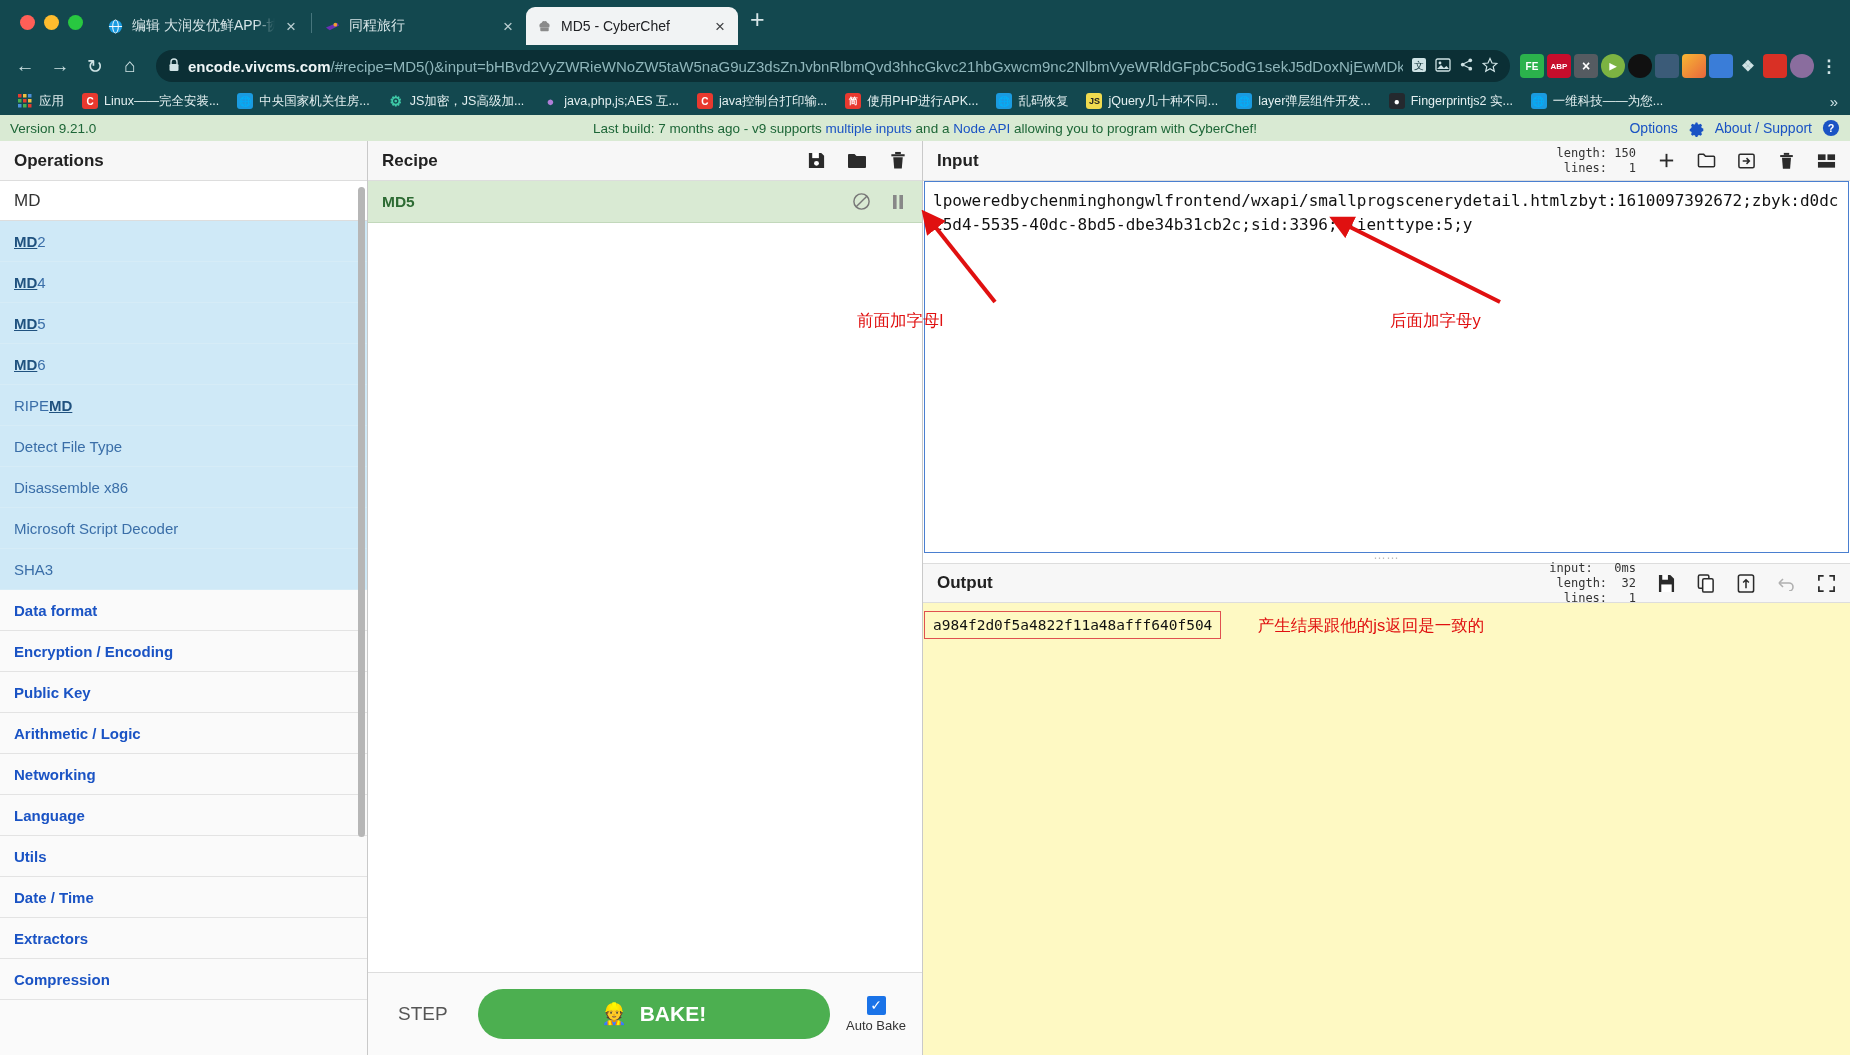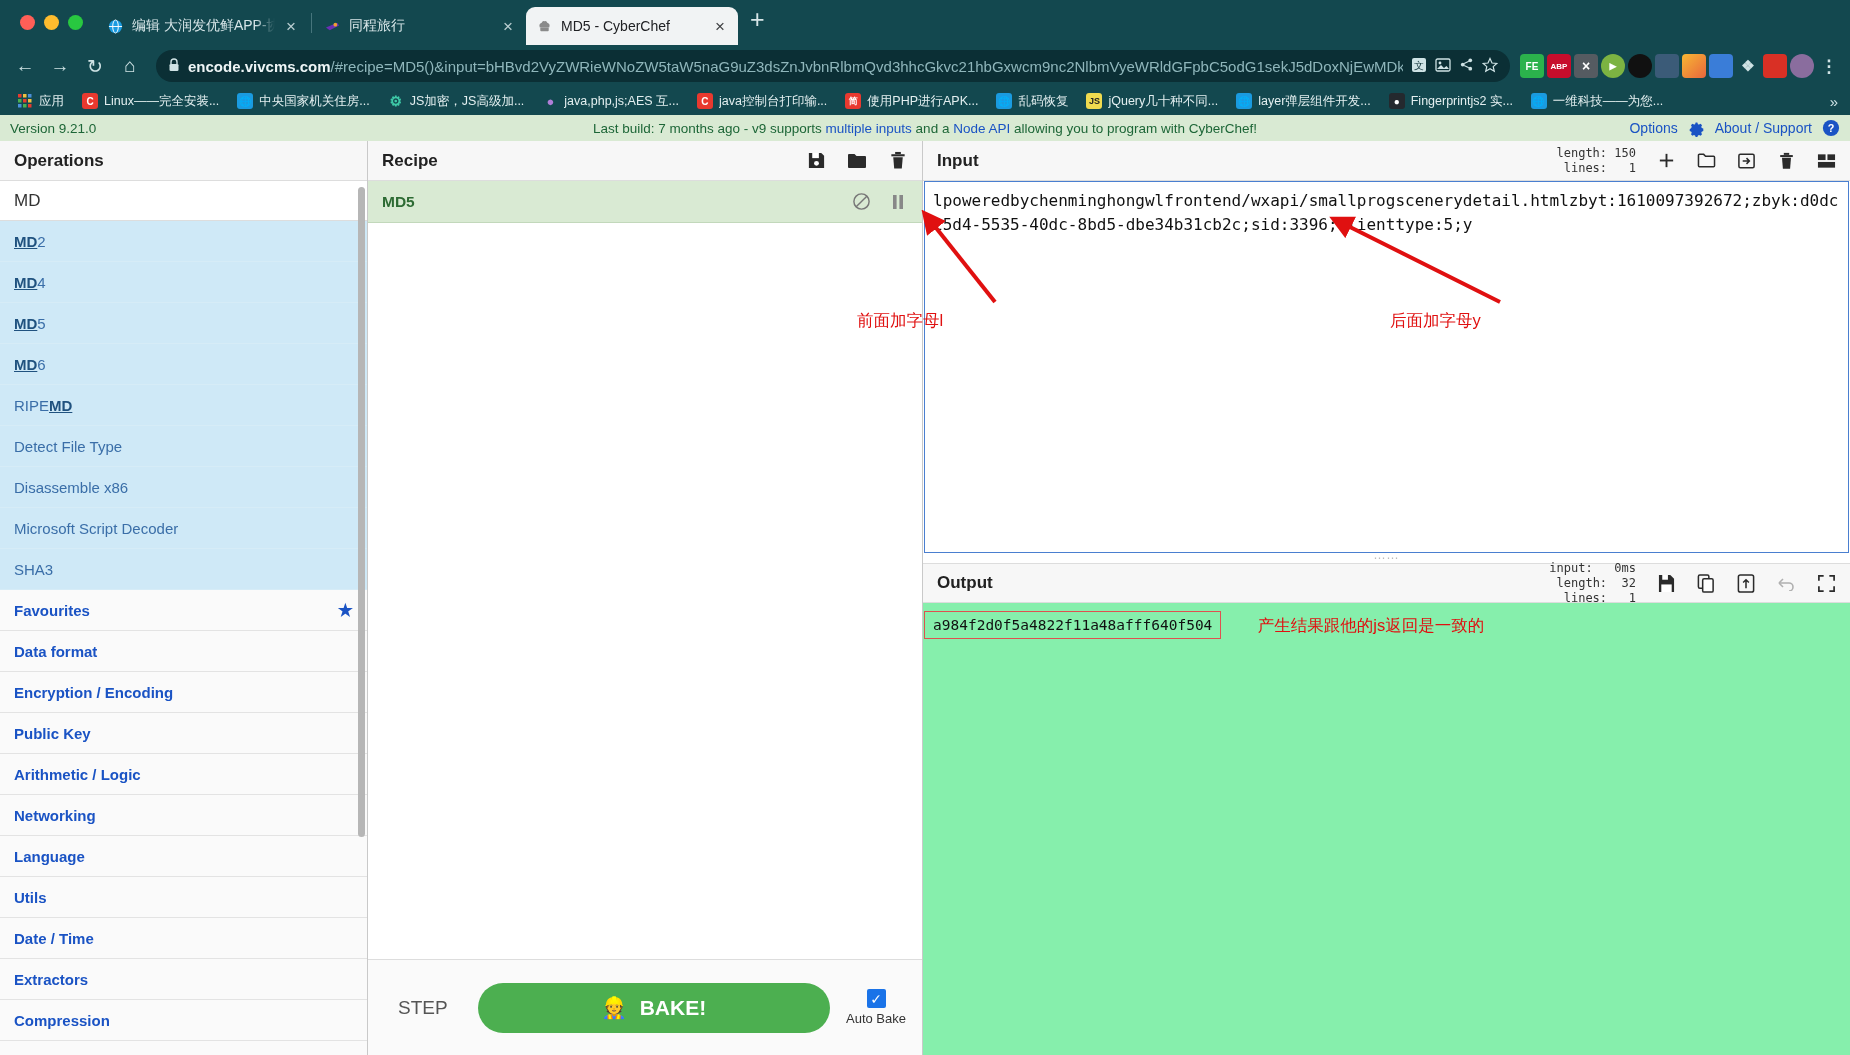--- a/index.html
+++ b/index.html
@@ -167,21 +167,21 @@
   .hd-ico { width: 20px; height: 20px; display:flex; align-items:center; justify-content:center; color:#2b2b2b; }
   #recipe-list { flex: 1; }
   .recipe-op {
     height: 42px; background: #d9ead3; display: flex;
     align-items: center; padding: 0 14px;
     border-bottom: 1px solid #c2d8bb;
   }
   .recipe-op .name { font-size: 15.5px; font-weight: bold; color: #2e6b34; }
   .recipe-op .ctrls { margin-left: auto; display: flex; gap: 17px; align-items: center; }
   #recipe-foot {
-    height: 96px; border-top: 1px solid #ddd; display: flex;
+    height: 83px; border-top: 1px solid #ddd; display: flex;
     align-items: center; padding: 4px 16px; gap: 16px; background: #fafafa;
   }
   #step-btn { font-size: 19px; color: #555; padding: 0 14px; }
   #bake-btn {
     flex: 1; height: 50px; background: #4caf50; border-radius: 25px;
     display: flex; align-items: center; justify-content: center;
     gap: 12px; color: #fff; font-size: 21px; font-weight: bold;
   }
   #autobake-wrap { display: flex; flex-direction: column; align-items: center; gap: 3px; }
   #autobake-box {
@@ -211,21 +211,21 @@
   #input-text {
     font-family: "DejaVu Sans Mono", monospace; font-size: 16px;
     color: #111; padding: 7px 8px; line-height: 1.5;
     white-space: pre-wrap; word-break: break-all;
   }
   #io-splitter {
     height: 10px; display: flex; align-items: center; justify-content: center;
     color: #bbb; font-size: 12px; letter-spacing: 1px; background: #fff;
   }
   #output-head { border-top: 1px solid #ddd; }
-  #output-body { flex: 1; position: relative; background: #86efac; padding: 8px 0 0 1px; }
+  #output-body { flex: 1; position: relative; background: #fef9c3; padding: 8px 0 0 1px; }
   #output-box {
     display: inline-block; border: 1px solid #e05050;
     padding: 5px 8px; font-family: "DejaVu Sans Mono", monospace;
     font-size: 14.5px; color: #111;
   }
   #output-note {
     display: inline-block; margin-left: 32px; color: #e01010;
     font-size: 16.5px; vertical-align: middle;
   }
 
@@ -462,24 +462,20 @@
       <div class="op-item">
           <span>Disassemble x86</span>
         </div>
       <div class="op-item">
           <span>Microsoft Script Decoder</span>
         </div>
       <div class="op-item">
           <span>SHA3</span>
         </div>
 
-      <div class="cat-item">
-        <span>Favourites</span>
-        <span class="star">★</span>
-      </div>
       <div class="cat-item">
           <span>Data format</span>
         </div>
       <div class="cat-item">
           <span>Encryption / Encoding</span>
         </div>
       <div class="cat-item">
           <span>Public Key</span>
         </div>
       <div class="cat-item">

